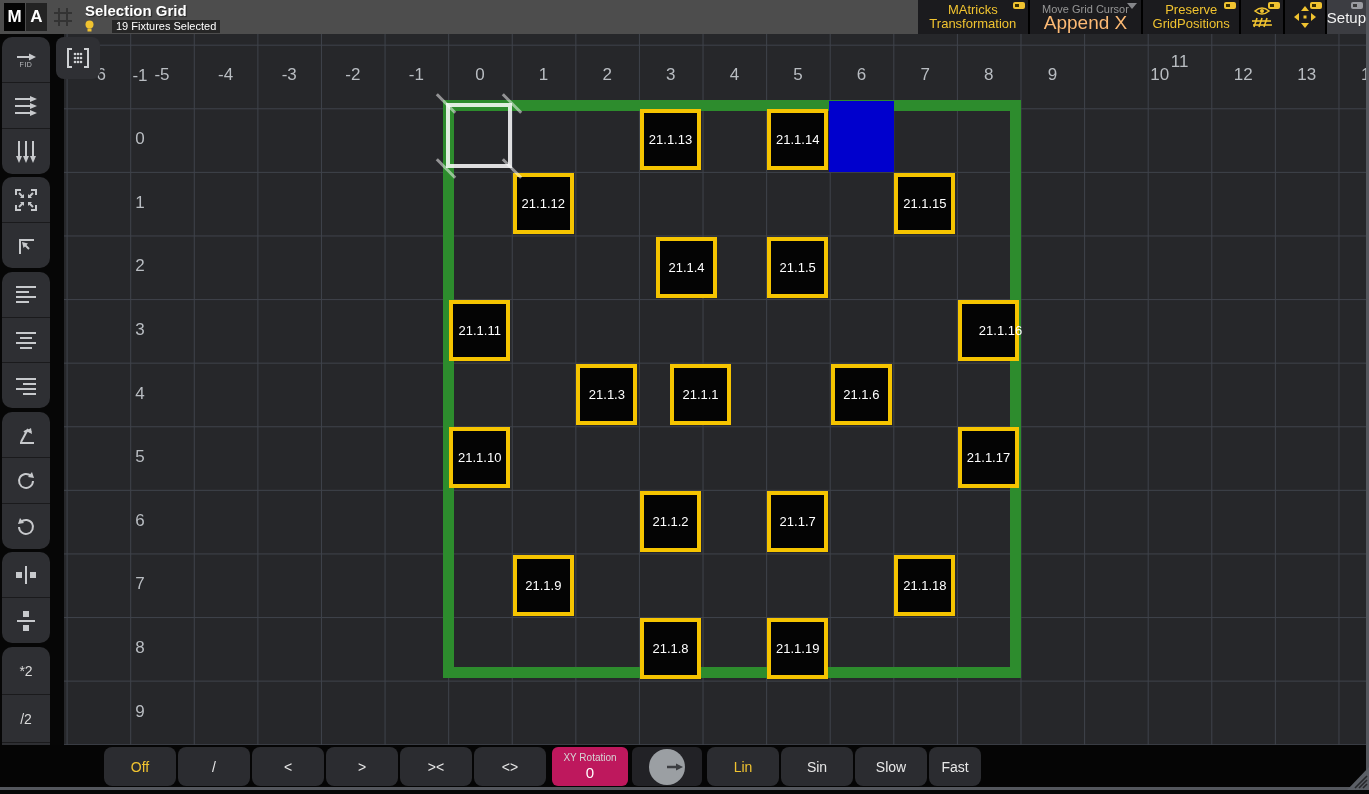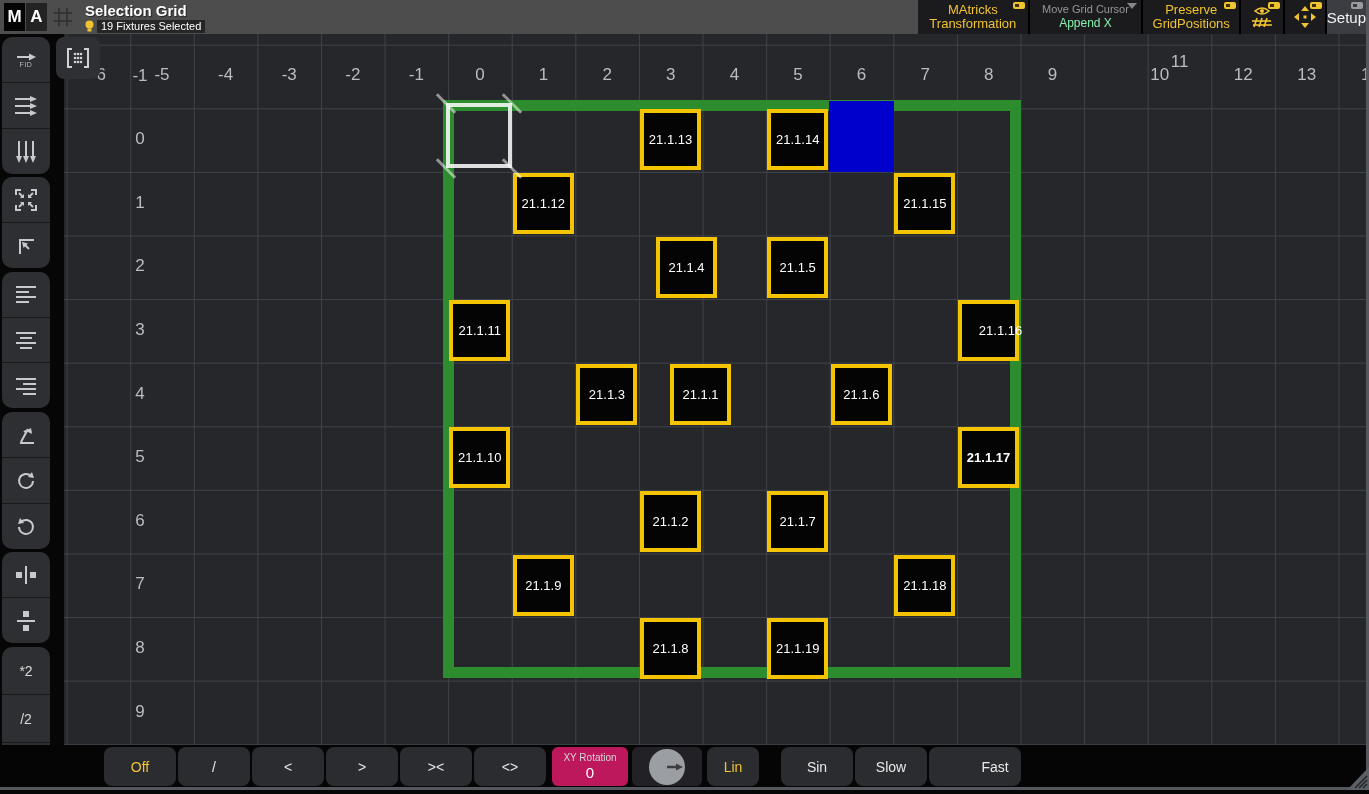--- a/index.html
+++ b/index.html
@@ -9,38 +9,38 @@
   
   .titlebar{position:absolute;left:0;top:0;width:918px;height:34px;background:#4d4d4d;}
   .ma-logo{position:absolute;left:4px;top:3px;display:flex;}
   .ma-logo .m,.ma-logo .a{width:21px;height:28px;display:flex;align-items:center;justify-content:center;
       font-weight:bold;font-size:17px;color:#fff;}
   .ma-logo .m{background:#040404;}
   .ma-logo .a{background:#232323;margin-left:1px;}
   .win-icon{position:absolute;left:52px;top:6px;}
   .title-text{position:absolute;left:85px;top:2px;font-size:15px;font-weight:bold;color:#fff;
       text-shadow:1px 1px 1px #222;}
-  .subtitle-row{position:absolute;left:84px;top:20px;display:flex;align-items:center;gap:2px;}
+  .subtitle-row{position:absolute;left:84px;top:20px;display:flex;align-items:center;gap:17px;}
   .subtitle-chip{background:rgba(32,32,32,.85);color:#fff;font-size:11px;padding:0 4px;line-height:13px;}
 
   
   .topbar-right{position:absolute;left:918px;top:0;height:36px;right:3px;background:#000;
       display:flex;gap:2px;}
   .tb-btn{position:relative;background:#1b1b1e;height:34px;display:flex;flex-direction:column;
       align-items:center;justify-content:center;text-align:center;cursor:default;}
   .tb-yellow{color:#f0c330;font-size:13px;line-height:14px;}
   .tb-btn.setup{background:#3c3d42;color:#f2f2f2;font-size:15px;}
   .swipe-tag{position:absolute;top:2px;right:3px;width:12px;height:7px;border-radius:2px;background:#f0c330;}
   .swipe-tag:after{content:"";position:absolute;left:2px;top:2px;width:4px;height:3px;background:#3a3000;}
   .swipe-tag.gray{background:#9a9ba0;}
   .swipe-tag.gray:after{background:#3a3a3a;}
   .dd-arrow{position:absolute;top:3px;right:4px;width:0;height:0;
       border-left:5px solid transparent;border-right:5px solid transparent;border-top:6px solid #85868a;}
   .tb-label-top{color:#969696;font-size:11px;line-height:12px;}
-  .tb-value{color:#86efac;font-size:12px;line-height:16px;}
+  .tb-value{color:#fdba74;font-size:19px;line-height:16px;}
 
   
   .sidebar{position:absolute;left:0;top:34px;width:64px;height:711px;background:#060606;}
   .sb-group{position:absolute;left:2px;width:48px;background:#2e2f33;border-radius:10px;
       display:flex;flex-direction:column;overflow:hidden;}
   .sb-btn{flex:1;display:flex;flex-direction:column;align-items:center;justify-content:center;
       border-bottom:1px solid #1a1a1c;color:#c7c9cc;}
   .sb-btn:last-child{border-bottom:none;}
   .sb-btn .txt{font-size:14px;color:#dadada;}
   .sb-btn .fid{font-size:7px;letter-spacing:.5px;margin-top:-2px;color:#b9bbbe;}
@@ -401,21 +401,21 @@
     </div>
     <div class="fixture" style="left: 703.2px; top: 75.3px; border-color: rgb(245, 196, 0);">
       <span>21.1.14</span>
     </div>
     <div class="fixture" style="left: 830.4px; top: 138.9px; border-color: rgb(245, 196, 0);">
       <span>21.1.15</span>
     </div>
     <div class="fixture" style="left: 894px; top: 266.1px; border-color: rgb(245, 196, 0); padding-left: 24px;">
       <span>21.1.16</span>
     </div>
-    <div class="fixture" style="left: 894px; top: 393.3px; border-color: rgb(245, 196, 0); font-weight: bold;">
+    <div class="fixture" style="left: 894px; top: 393.3px; border-color: rgb(245, 196, 0);">
       <span>21.1.17</span>
     </div>
     <div class="fixture" style="left: 830.4px; top: 520.5px; border-color: rgb(245, 196, 0);">
       <span>21.1.18</span>
     </div>
     <div class="fixture" style="left: 703.2px; top: 584.1px; border-color: rgb(245, 196, 0);">
       <span>21.1.19</span>
     </div>
     <div class="grid-cursor" style="left: 382.2px; top: 69.3px; width: 66px; height: 65px;">
       <div class="whisker" style="left: -17px; top: -5.5px;"></div>
@@ -456,24 +456,24 @@
       <line x1="19" y1="19" x2="30" y2="19" stroke="#3c3e42" stroke-width="2.5"></line>
       <polygon points="35,19 28,15.5 28,22.5" fill="#3c3e42"></polygon>
     </svg>
   </div>
 <div class="enc-btn active" style="left: 104px; width: 72px;">Off</div>
     <div class="enc-btn" style="left: 178px; width: 72px;">/</div>
     <div class="enc-btn" style="left: 252px; width: 72px;">&lt;</div>
     <div class="enc-btn" style="left: 326px; width: 72px;">&gt;</div>
     <div class="enc-btn" style="left: 400px; width: 72px;">&gt;&lt;</div>
     <div class="enc-btn" style="left: 474px; width: 72px;">&lt;&gt;</div>
-    <div class="enc-btn active" style="left: 707px; width: 52px;">Lin</div>
+    <div class="enc-btn active" style="left: 707px; width: 72px;">Lin</div>
     <div class="enc-btn" style="left: 781px; width: 72px;">Sin</div>
     <div class="enc-btn" style="left: 855px; width: 72px;">Slow</div>
-    <div class="enc-btn" style="left: 929px; width: 52px; padding-left: 40px;">Fast</div>
+    <div class="enc-btn" style="left: 929px; width: 52px;">Fast</div>
   </div>
 
 <div class="frame-bottom"></div>
 <div class="frame-right"></div>
 <div class="resize-corner">
   <svg width="22" height="23" viewBox="0 0 22 23">
     <polygon points="22,0 22,23 0,23" fill="#5b5f66"></polygon>
     <g stroke="#26272a" stroke-width="1.6">
       <line x1="8" y1="21" x2="20" y2="9"></line>
         <line x1="12" y1="21" x2="20" y2="13"></line>

